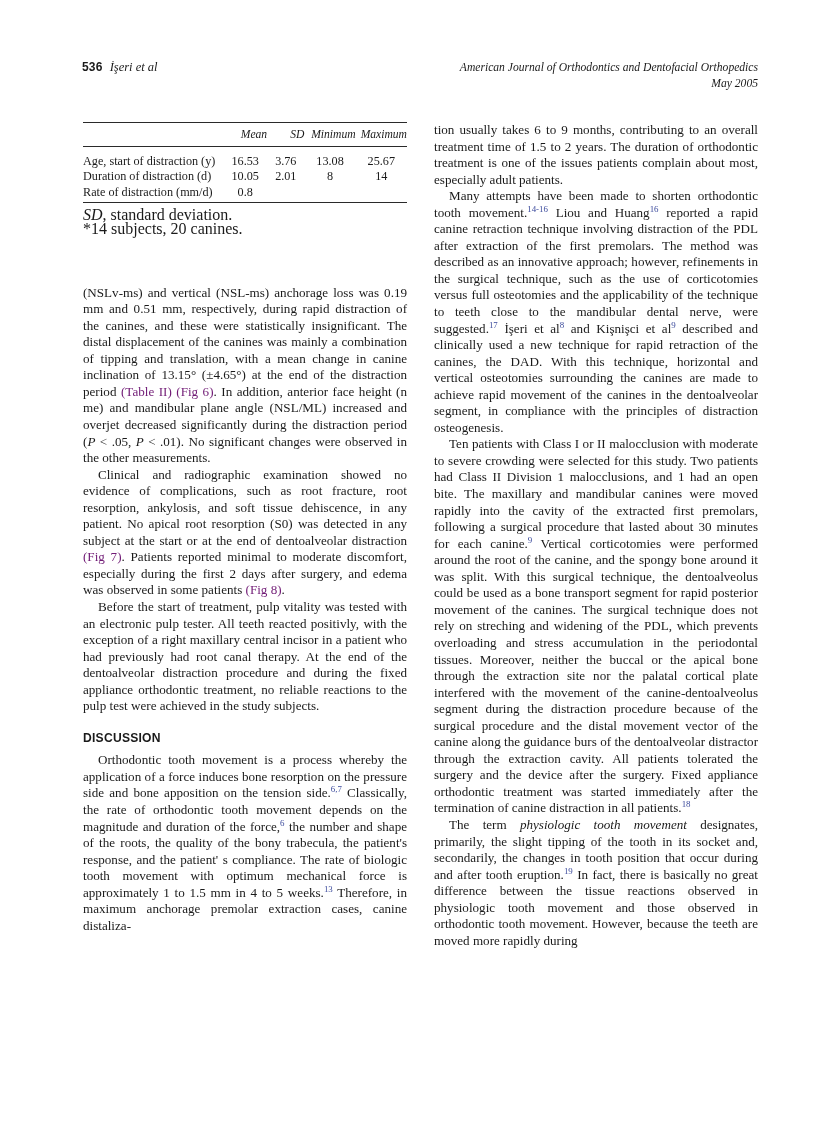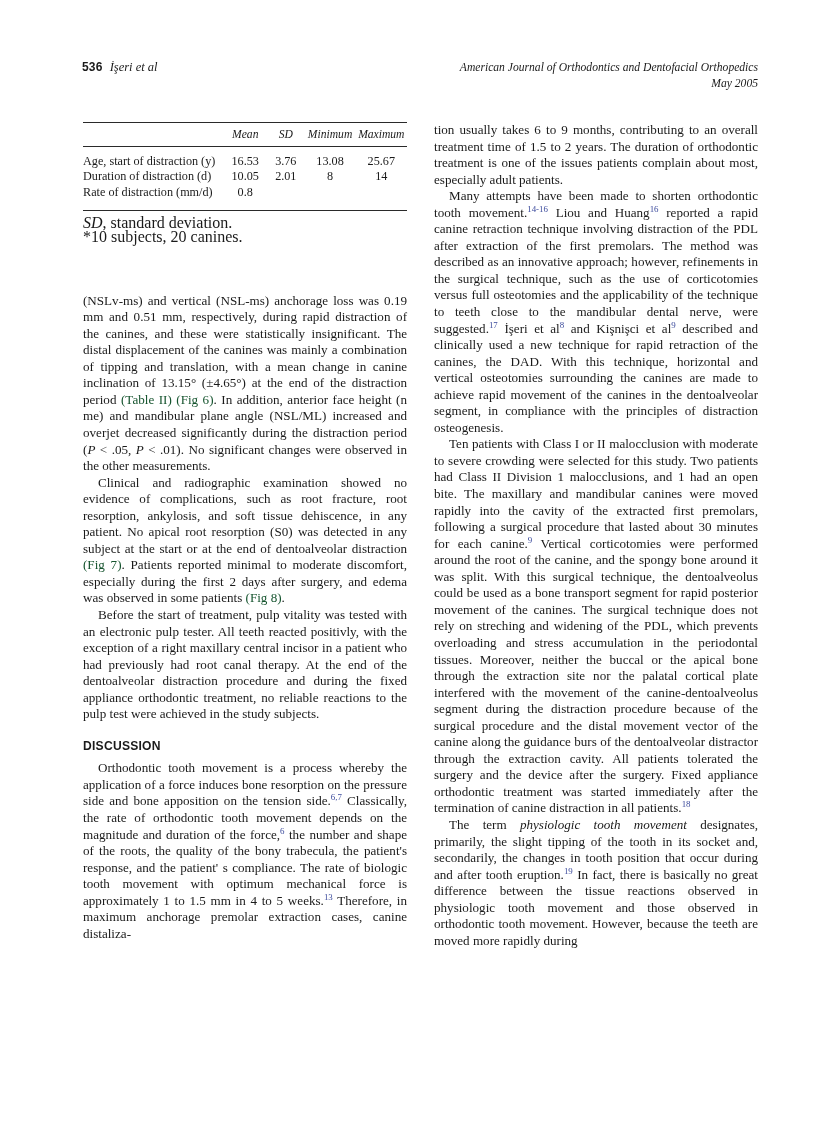--- a/index.html
+++ b/index.html
@@ -69,21 +69,21 @@
     margin: 0;
     font-size: 13.1px;
     line-height: 16.55px;
     text-align: justify;
     text-justify: inter-word;
     hyphens: none;
     text-indent: 0;
   }
   p.body.indent { text-indent: 15px; }
 
-  .lnk { color: #14532d; }
+  .lnk { color: #701a75; }
   sup {
     font-size: 0.68em;
     vertical-align: super;
     line-height: 0;
   }
   sup.lnk { color: #3b4a9c; }
   em { font-style: italic; }
 
   h2.section {
     font-family: "Liberation Sans", sans-serif;
@@ -116,36 +116,36 @@
   table.data th,
   table.data td {
     padding: 0;
     font-weight: normal;
   }
   .rule-top td, .rule-top th { border-top: 1.1px solid #2a2a2a; }
   .rule-mid td, .rule-mid th { border-bottom: 1.1px solid #2a2a2a; }
   table.data thead th {
     font-style: italic;
     font-size: 11.6px;
-    text-align: center;
+    text-align: right;
     padding: 5px 0 5px 0;
   }
   table.data thead th.lbl { text-align: left; }
   table.data tbody td {
     font-size: 12.2px;
     text-align: center;
     line-height: 15.4px;
     white-space: nowrap;
   }
   table.data tbody td.lbl {
     text-align: left;
     padding-right: 8px;
   }
   table.data tbody tr:first-child td { padding-top: 7px; }
-  table.data tbody tr:last-child td { padding-bottom: 10px; }
+  table.data tbody tr:last-child td { padding-bottom: 2px; }
   .col-lbl { width: 42%; }
   .col-mean { width: 14%; }
   .col-sd { width: 12%; }
   .col-min { width: 16%; }
   .col-max { width: 16%; }
 
   .table-notes {
     margin-top: 5px;
     font-size: 16px;
     line-height: 14.2px;
@@ -210,21 +210,21 @@
             <td>0.8</td>
             <td></td>
             <td></td>
             <td></td>
           </tr>
         </tbody>
       </table>
 
       <div class="table-notes">
         <div><span class="sd-ital">SD</span><span>, standard deviation.</span></div>
-        <div>*10 subjects, 20 canines.</div>
+        <div>*14 subjects, 20 canines.</div>
       </div>
     </div>
 
     <div class="spacer-after-table"></div>
 
     <p class="body"><span>(NSLv-ms) and vertical (NSL-ms) anchorage loss was 0.19 mm and 0.51 mm, respectively, during rapid distraction of the canines, and these were statistically insignificant. The distal displacement of the canines was mainly a combination of tipping and translation, with a mean change in canine inclination of 13.15° (±4.65°) at the end of the distraction period </span><span class="lnk">(Table II)</span><span> </span><span class="lnk">(Fig 6)</span><span>. In addition, anterior face height (n me) and mandibular plane angle (NSL/ML) increased and overjet decreased significantly during the distraction period (</span><em>P</em><span> &lt; .05, </span><em>P</em><span> &lt; .01). No significant changes were observed in the other measurements.</span></p>
 
     <p class="body indent"><span>Clinical and radiographic examination showed no evidence of complications, such as root fracture, root resorption, ankylosis, and soft tissue dehiscence, in any patient. No apical root resorption (S0) was detected in any subject at the start or at the end of dentoalveolar distraction </span><span class="lnk">(Fig 7)</span><span>. Patients reported minimal to moderate discomfort, especially during the first 2 days after surgery, and edema was observed in some patients </span><span class="lnk">(Fig 8)</span><span>.</span></p>
 
     <p class="body indent">Before the start of treatment, pulp vitality was tested with an electronic pulp tester. All teeth reacted positivly, with the exception of a right maxillary central incisor in a patient who had previously had root canal therapy. At the end of the dentoalveolar distraction procedure and during the fixed appliance orthodontic treatment, no reliable reactions to the pulp test were achieved in the study subjects.</p>

